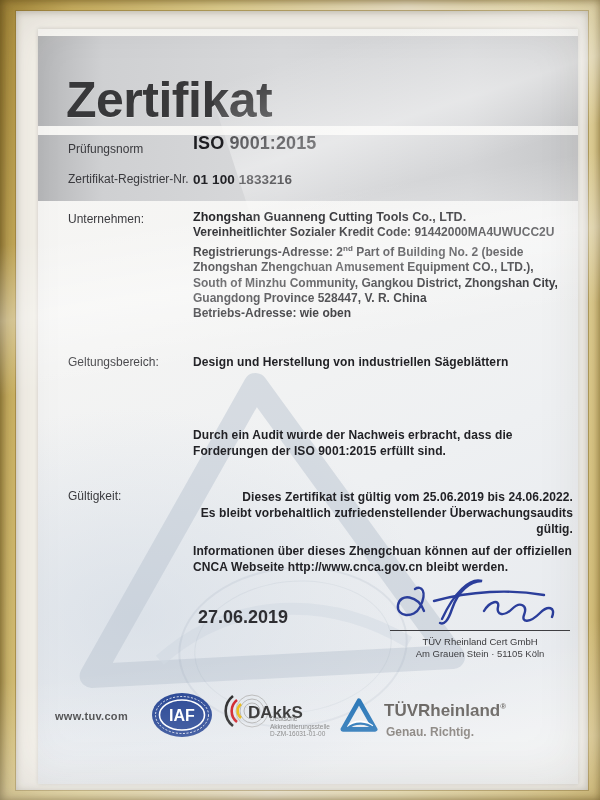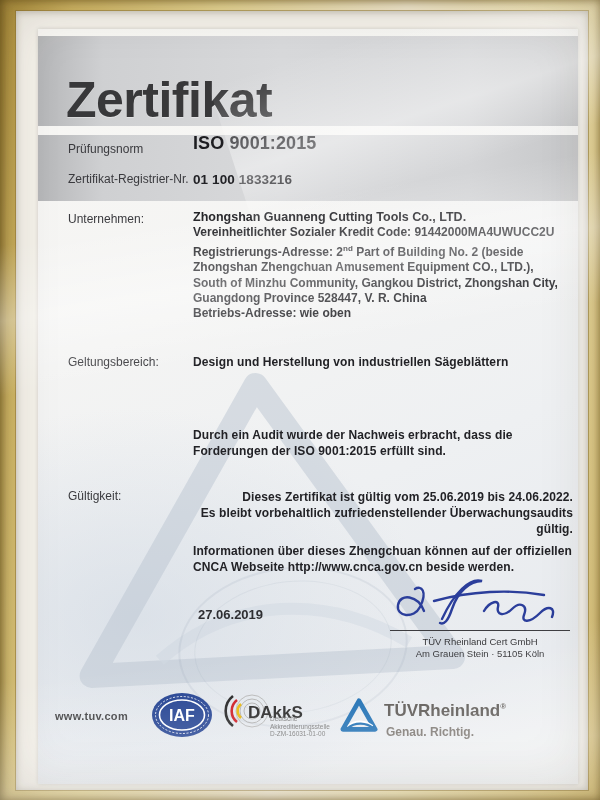--- a/index.html
+++ b/index.html
@@ -52,21 +52,21 @@
   .scope-label { left:30px; top:326px; }
   .scope-value { left:155px; top:326px; }
 
   .para { position:absolute; left:155px; width:380px; font-size:12px; line-height:16.2px;
     font-weight:600; color:#222226; letter-spacing:.1px; }
   .audit-block { top:398px; }
   .validity-label { left:30px; top:460px; }
   .validity-block { top:460px;text-align:right; }
   .info-block { top:514px; }
 
-  .issue-date { position:absolute; left:160px; top:578px; font-size:13px; font-weight:bold; color:#2e2e32; }
+  .issue-date { position:absolute; left:160px; top:578px; font-size:18px; font-weight:bold; color:#2e2e32; }
 
   .sig-svg { position:absolute; left:352px; top:544px; }
   .sig-line { position:absolute; left:352px; top:601px; width:180px; border-top:1.5px solid #3c3c40; }
   .issuer { position:absolute; left:342px; top:607px; width:200px; text-align:center;
     font-size:9.5px; line-height:11.5px; color:#333336; }
 
   .website { position:absolute; left:17px; top:681px; font-size:11px; font-weight:bold;
     letter-spacing:.3px; color:#3f3f41; }
   .iaf-logo { position:absolute; left:112px; top:662px; }
   .dakks-logo { position:absolute; left:180px; top:664px; }
@@ -140,21 +140,21 @@
 
       <div class="lbl validity-label">Gültigkeit:</div>
       <div class="para validity-block">
         <div>Dieses Zertifikat ist gültig vom 25.06.2019 bis 24.06.2022.</div>
         <div>Es bleibt vorbehaltlich zufriedenstellender Überwachungsaudits</div>
         <div>gültig.</div>
       </div>
 
       <div class="para info-block">
         <div>Informationen über dieses Zhengchuan können auf der offiziellen</div>
-        <div>CNCA Webseite http://www.cnca.gov.cn beside werden.</div>
+        <div>CNCA Webseite http://www.cnca.gov.cn bleibt werden.</div>
       </div>
 
       <div class="issue-date">27.06.2019</div>
 
       <svg class="sig-svg" width="190" height="56" viewBox="0 0 190 56">
         <g fill="none" stroke="#2b3e9b" stroke-width="2.4" stroke-linecap="round">
           <path d="M34 38 C28 22 10 20 8 32 C6 44 24 46 30 34 C38 18 31 12 25 16"></path>
           <path d="M52 46 C64 20 80 4 92 8 C80 8 68 18 62 36 C58 48 54 52 50 50"></path>
           <path d="M44 28 C80 18 120 16 154 22"></path>
           <path d="M94 38 C100 28 110 26 108 34 C106 42 114 44 122 36 C130 28 138 32 134 42 C131 50 140 50 150 40 C158 32 166 34 162 44"></path>

